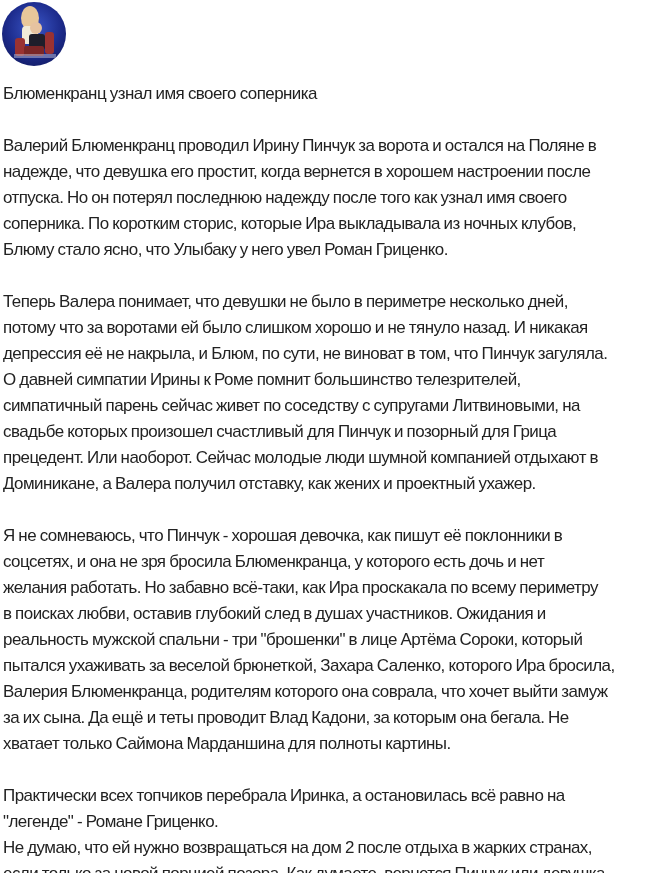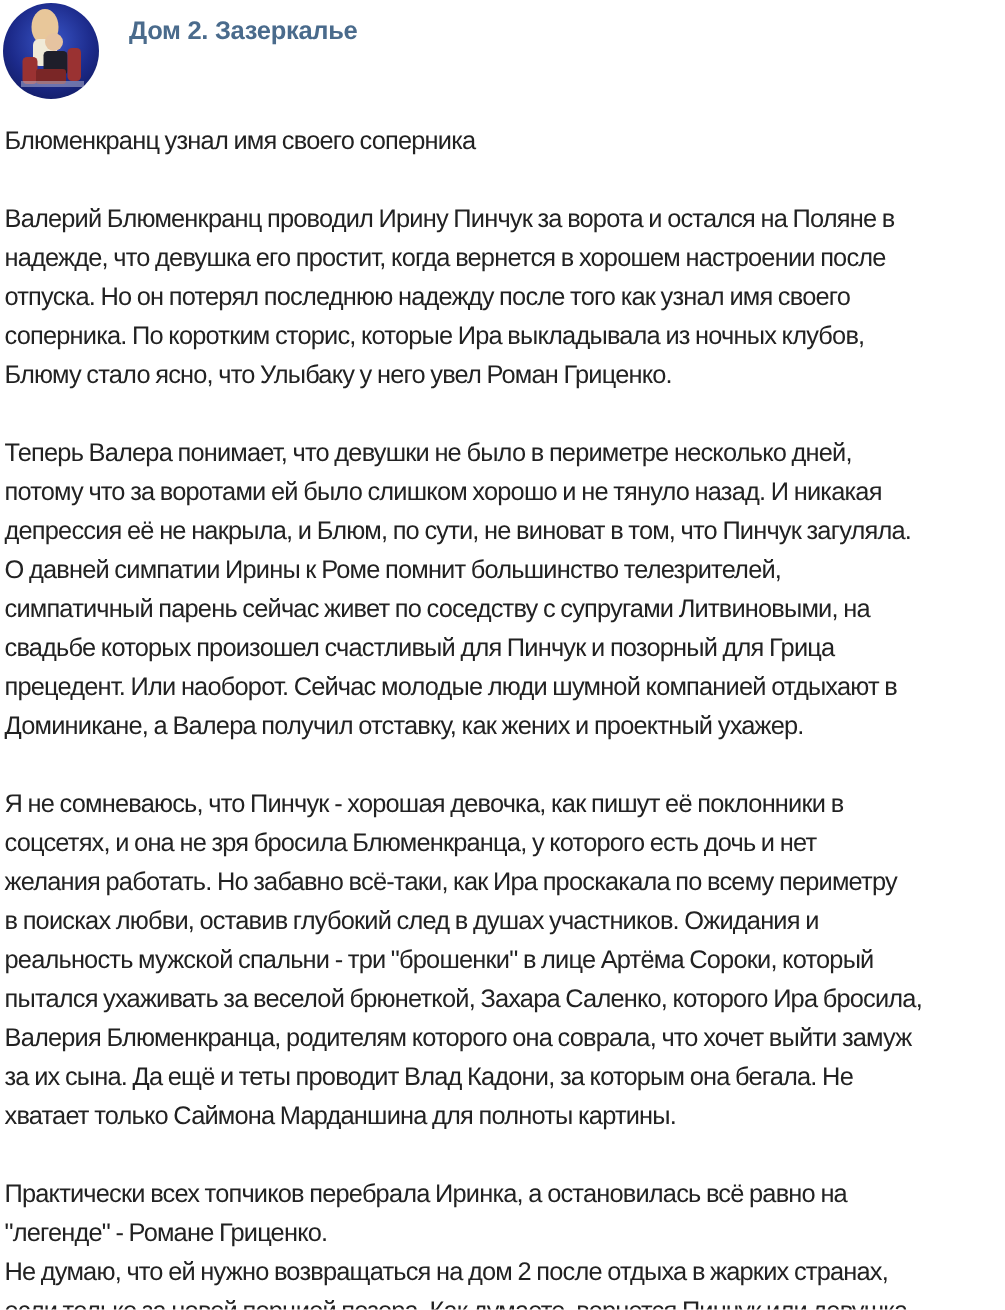--- a/index.html
+++ b/index.html
@@ -71,21 +71,20 @@
       <ellipse cx="28" cy="16" rx="9" ry="12" fill="#e8c79a"></ellipse>
       <rect x="20" y="24" width="16" height="18" rx="4" fill="#f0ead8"></rect>
       <circle cx="34" cy="26" r="6" fill="#e6c3a0"></circle>
       <rect x="27" y="32" width="16" height="16" rx="3" fill="#1e1e2a"></rect>
       <rect x="13" y="36" width="10" height="18" rx="3" fill="#9a3232"></rect>
       <rect x="43" y="30" width="9" height="22" rx="3" fill="#9a3232"></rect>
       <rect x="22" y="44" width="20" height="10" rx="2" fill="#7a2626"></rect>
       <rect x="12" y="52" width="42" height="4" fill="#c0c0d8" opacity="0.5"></rect>
     </svg>
   </div>
-  <div class="title">Дом 2. Зазеркалье</div>
 </div>
 
 <div class="post">
   <div class="line" style="transform: scaleX(0.996988);">Блюменкранц узнал имя своего соперника</div>
   <div class="gap"></div>
 
   <div>
     <div class="line" style="transform: scaleX(0.996988);">Валерий Блюменкранц проводил Ирину Пинчук за ворота и остался на Поляне в</div>
     <div class="line" style="transform: scaleX(0.996988);">надежде, что девушка его простит, когда вернется в хорошем настроении после</div>
     <div class="line" style="transform: scaleX(0.996988);">отпуска. Но он потерял последнюю надежду после того как узнал имя своего</div>

